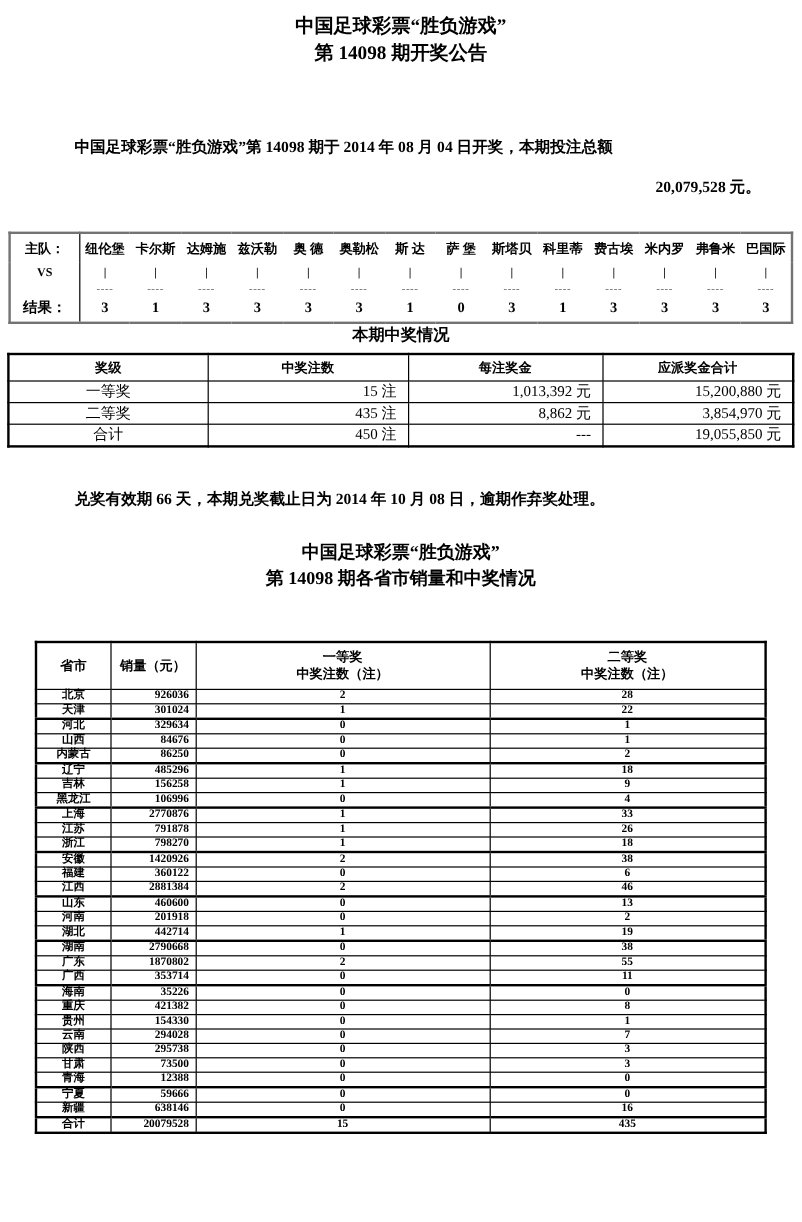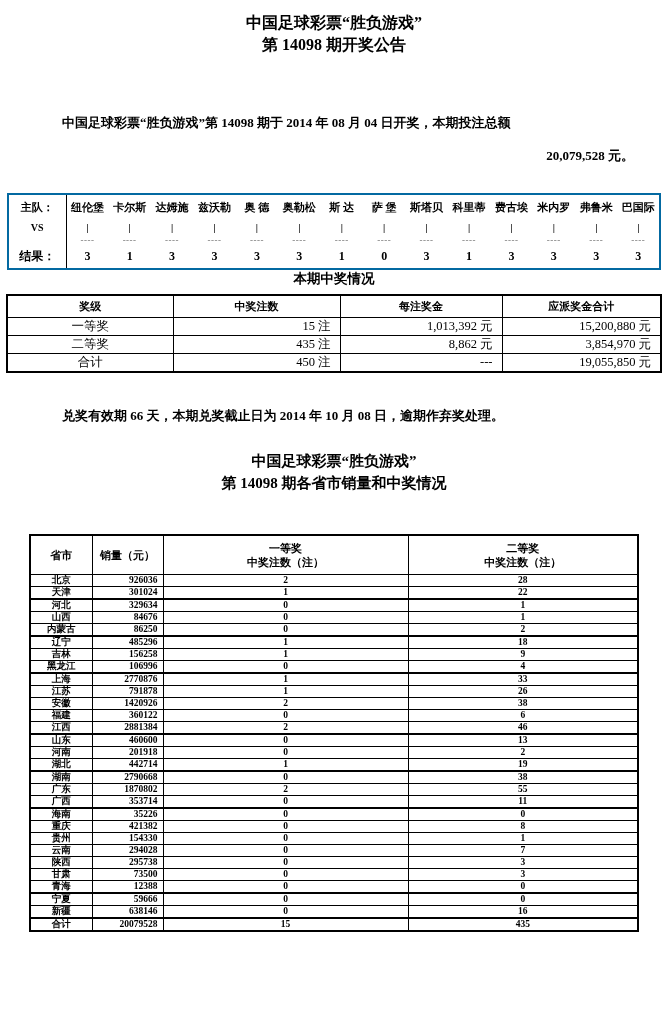--- a/index.html
+++ b/index.html
@@ -9,21 +9,21 @@
     color:#000;overflow:hidden;
   }
   .title{text-align:center;font-weight:bold;font-size:16px;line-height:22px;}
   .title-block1{margin-top:12px;}
   .intro-l1{margin:58px 34px 0 36px;font-size:13px;font-weight:bold;text-indent:2em;line-height:17px;}
   .intro-l2{margin:16px 34px 0 36px;font-size:13px;font-weight:bold;line-height:17px;text-align:right;}
 
   table{border-collapse:collapse;table-layout:fixed;}
 
   
-  .match-table{width:654px;margin:29px auto 0;border:2px solid #0369a1;}
+  .match-table{width:654px;margin:29px auto 0;border:2px solid #737373;}
   .match-table td{padding:0;text-align:center;font-weight:bold;font-size:11px;overflow:hidden;white-space:nowrap;}
   .match-table td.lbl{border-right:1.5px solid #000;}
   .match-table tr.r-home td{height:24px;}
   .match-table tr.r-vs td{height:16px;font-size:10px;}
   .match-table tr.r-away td{height:20px;}
   .match-table tr.r-dash td{height:10px;color:#7a7a7a;font-size:9px;line-height:7px;letter-spacing:0.5px;}
   .match-table tr.r-result td{height:23px;font-size:12px;}
 
   
   .section-title{text-align:center;font-weight:bold;font-size:13.5px;}
@@ -269,20 +269,26 @@
           <td class="sales">2770876</td>
           <td class="cnt">1</td>
           <td class="cnt">33</td>
         </tr>
         <tr>
           <td class="pname">江苏</td>
           <td class="sales">791878</td>
           <td class="cnt">1</td>
           <td class="cnt">26</td>
         </tr>
+        <tr class="group-end">
+          <td class="pname">浙江</td>
+          <td class="sales">798270</td>
+          <td class="cnt">1</td>
+          <td class="cnt">18</td>
+        </tr>
         <tr>
           <td class="pname">安徽</td>
           <td class="sales">1420926</td>
           <td class="cnt">2</td>
           <td class="cnt">38</td>
         </tr>
         <tr>
           <td class="pname">福建</td>
           <td class="sales">360122</td>
           <td class="cnt">0</td>

